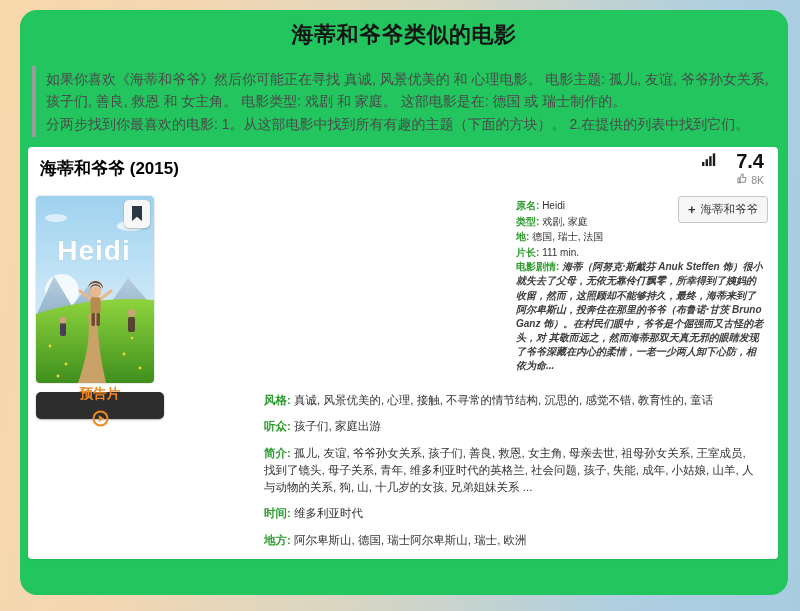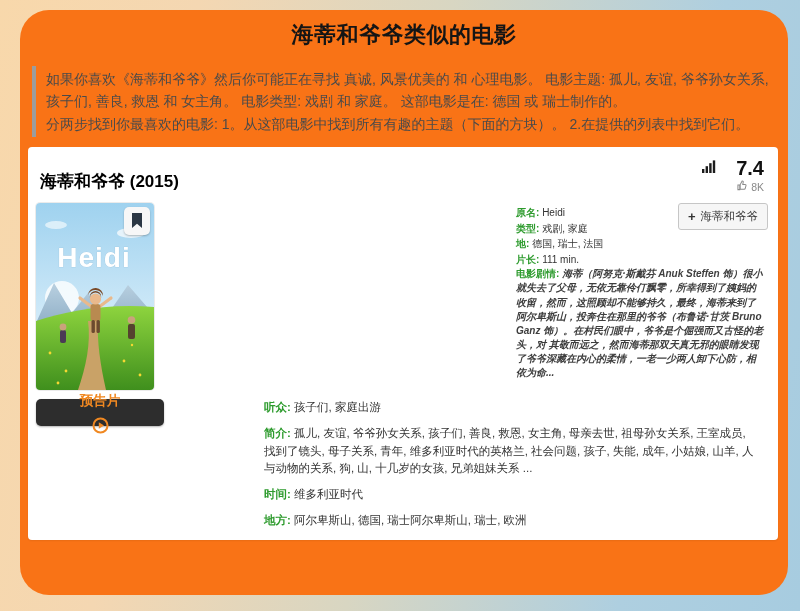--- a/index.html
+++ b/index.html
@@ -1,33 +1,33 @@
 <!DOCTYPE html>
 <html><head>
 <meta charset="utf-8">
 <style>
   * { margin:0; padding:0; box-sizing:border-box; }
   html,body { width:800px; height:611px; overflow:hidden;
     font-family:"Liberation Sans","DejaVu Sans",sans-serif; }
   body { background:linear-gradient(100deg,#f8d8ab 0%,#f4d7b2 22%,#d8d6c2 50%,#aecfe0 80%,#a7cce0 100%); }
 
   .main-card{ position:absolute; left:20px; top:10px; right:12px; bottom:16px;
-    background:#f97316; border-radius:29px; overflow:hidden; }
+    background:#22c55e; border-radius:17px; overflow:hidden; }
 
   .page-title{ text-align:center; font-size:22px; font-weight:bold; color:#151515;
     padding:10px 0 6px 0; letter-spacing:.5px; }
 
   .intro{ margin:10px 12px 10px 12px; border-left:4px solid #9c9c9c; padding:2px 6px 2px 10px;
     color:#4a4a4a; font-size:14px; line-height:1.6; }
   .intro p{ margin:0; }
 
   
   .movie-card{ background:#ffffff; margin:4px 10px 0 8px; border-radius:4px;
     box-shadow:0 1px 2px rgba(0,0,0,.07); padding-bottom:10px; }
-  .movie-header{ display:flex; align-items:flex-end; padding:11px 14px 4px 12px; }
+  .movie-header{ display:flex; align-items:center; padding:4px 14px 4px 12px; }
   .movie-title{ font-size:17px; font-weight:bold; color:#000; }
   .rating-block{ margin-left:auto; text-align:right; }
   .rating-line{ display:flex; align-items:center; justify-content:flex-end; gap:20px; }
   .rating-value{ font-size:20px; font-weight:bold; color:#111; line-height:1; }
   .votes-line{ display:flex; align-items:center; justify-content:flex-end; gap:3px;
     color:#8a8a8a; font-size:10.5px; margin-top:2px; }
 
   .movie-body{ padding:6px 14px 0 8px; }
   .top-row{ display:flex; }
   .poster{ position:relative; width:118px; height:187px; border-radius:4px; overflow:hidden;
@@ -197,20 +197,24 @@
             <span style="display:flex">
               <svg width="17" height="17" viewBox="0 0 17 17">
                   <circle cx="8.5" cy="8.5" r="7" fill="none" stroke="#f08821" stroke-width="2"></circle>
                   <path d="M6.8 5.3 L12 8.5 L6.8 11.7 Z" fill="#f08821"></path>
                 </svg>
             </span>
           </div>
         </div>
         <div class="attrs-col">
           <div class="attr-row">
+            <span class="attr-label">风格:</span>
+            <span>真诚, 风景优美的, 心理, 接触, 不寻常的情节结构, 沉思的, 感觉不错, 教育性的, 童话</span>
+          </div>
+          <div class="attr-row">
             <span class="attr-label">听众:</span>
             <span>孩子们, 家庭出游</span>
           </div>
           <div class="attr-row">
             <span class="attr-label">简介:</span>
             <span>孤儿, 友谊, 爷爷孙女关系, 孩子们, 善良, 救恩, 女主角, 母亲去世, 祖母孙女关系, 王室成员, 找到了镜头, 母子关系, 青年, 维多利亚时代的英格兰, 社会问题, 孩子, 失能, 成年, 小姑娘, 山羊, 人与动物的关系, 狗, 山, 十几岁的女孩, 兄弟姐妹关系 ...</span>
           </div>
           <div class="attr-row">
             <span class="attr-label">时间:</span>
             <span>维多利亚时代</span>

